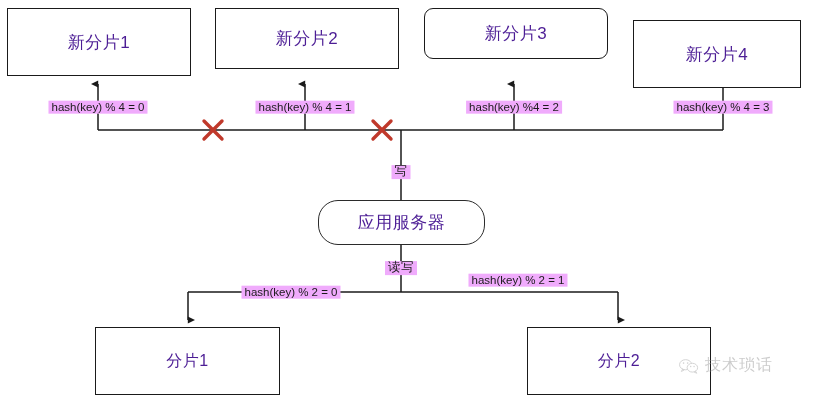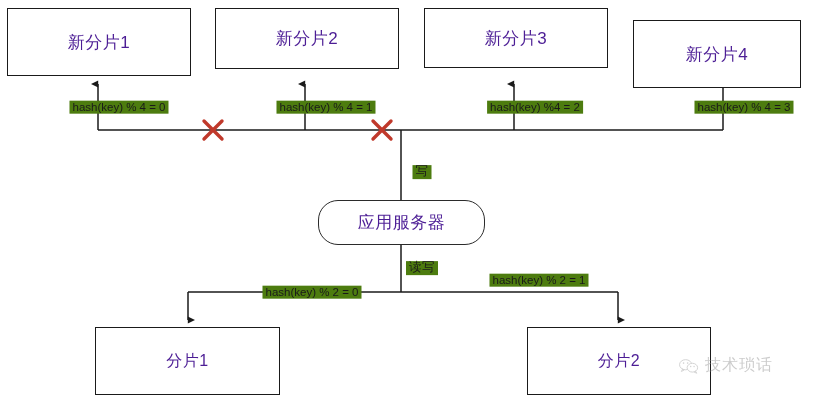--- a/index.html
+++ b/index.html
@@ -46,25 +46,24 @@
     white-space: nowrap;
   }
   .node-label.small {
     font-size: 16px;
   }
   .edge-label {
     position: absolute;
     font-size: 11.5px;
     color: #1a1a1a;
     white-space: nowrap;
-    background: #4d7c0f;
+    background: #f0abfc;
     padding: 0 3px;
     transform: translate(-50%, -50%);
     line-height: 1.1;
-    margin-left: 21px;
   }
   .edge-label.cn {
     font-size: 12.5px;
     letter-spacing: 0.5px;
   }
   .watermark {
     position: absolute;
     display: flex;
     align-items: center;
     gap: 5px;
@@ -130,21 +129,21 @@
       </g>
     </g>
   </svg>
 
   <div class="node-box" style="left:7px;  top:8px; width:184px; height:68px;">
     <span class="node-label">新分片1</span>
   </div>
   <div class="node-box" style="left:215px; top:8px; width:184px; height:61px;">
     <span class="node-label">新分片2</span>
   </div>
-  <div class="node-box" style="left:424px; top:8px; width:184px; height:60px;">
+  <div class="node-box" style="left:424px; top:8px; width:184px; height:51px;border-radius:9px;">
     <span class="node-label">新分片3</span>
   </div>
   <div class="node-box" style="left:633px; top:8px; width:168px; height:68px;margin-top:12px;">
     <span class="node-label">新分片4</span>
   </div>
 
   <span class="edge-label" style="left:98px;  top:107px;">hash(key) % 4 = 0</span>
   <span class="edge-label" style="left:305px; top:107px;">hash(key) % 4 = 1</span>
   <span class="edge-label" style="left:514px; top:107px;">hash(key) %4 = 2</span>
   <span class="edge-label" style="left:723px; top:107px;">hash(key) % 4 = 3</span>

